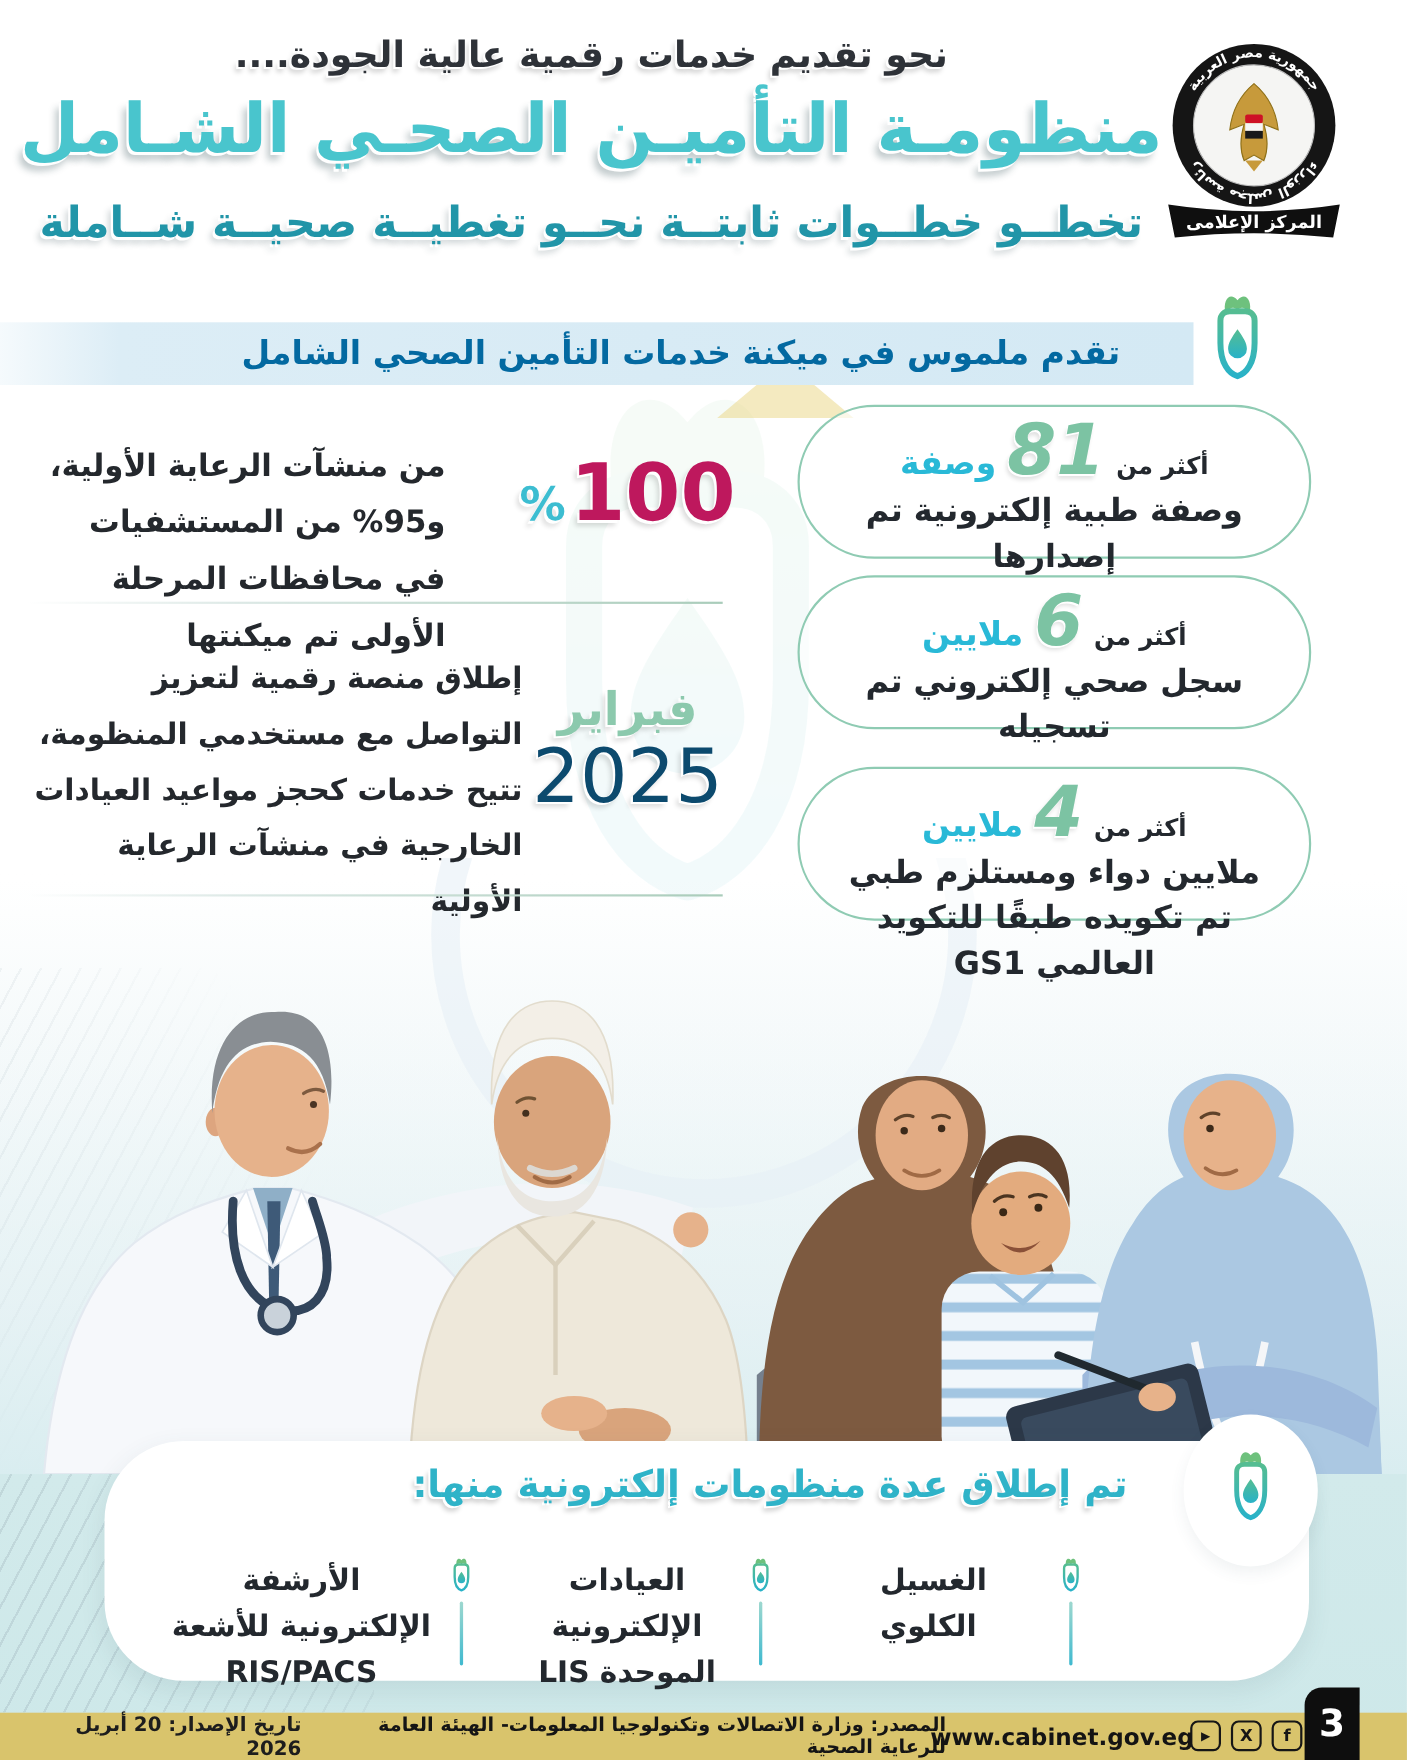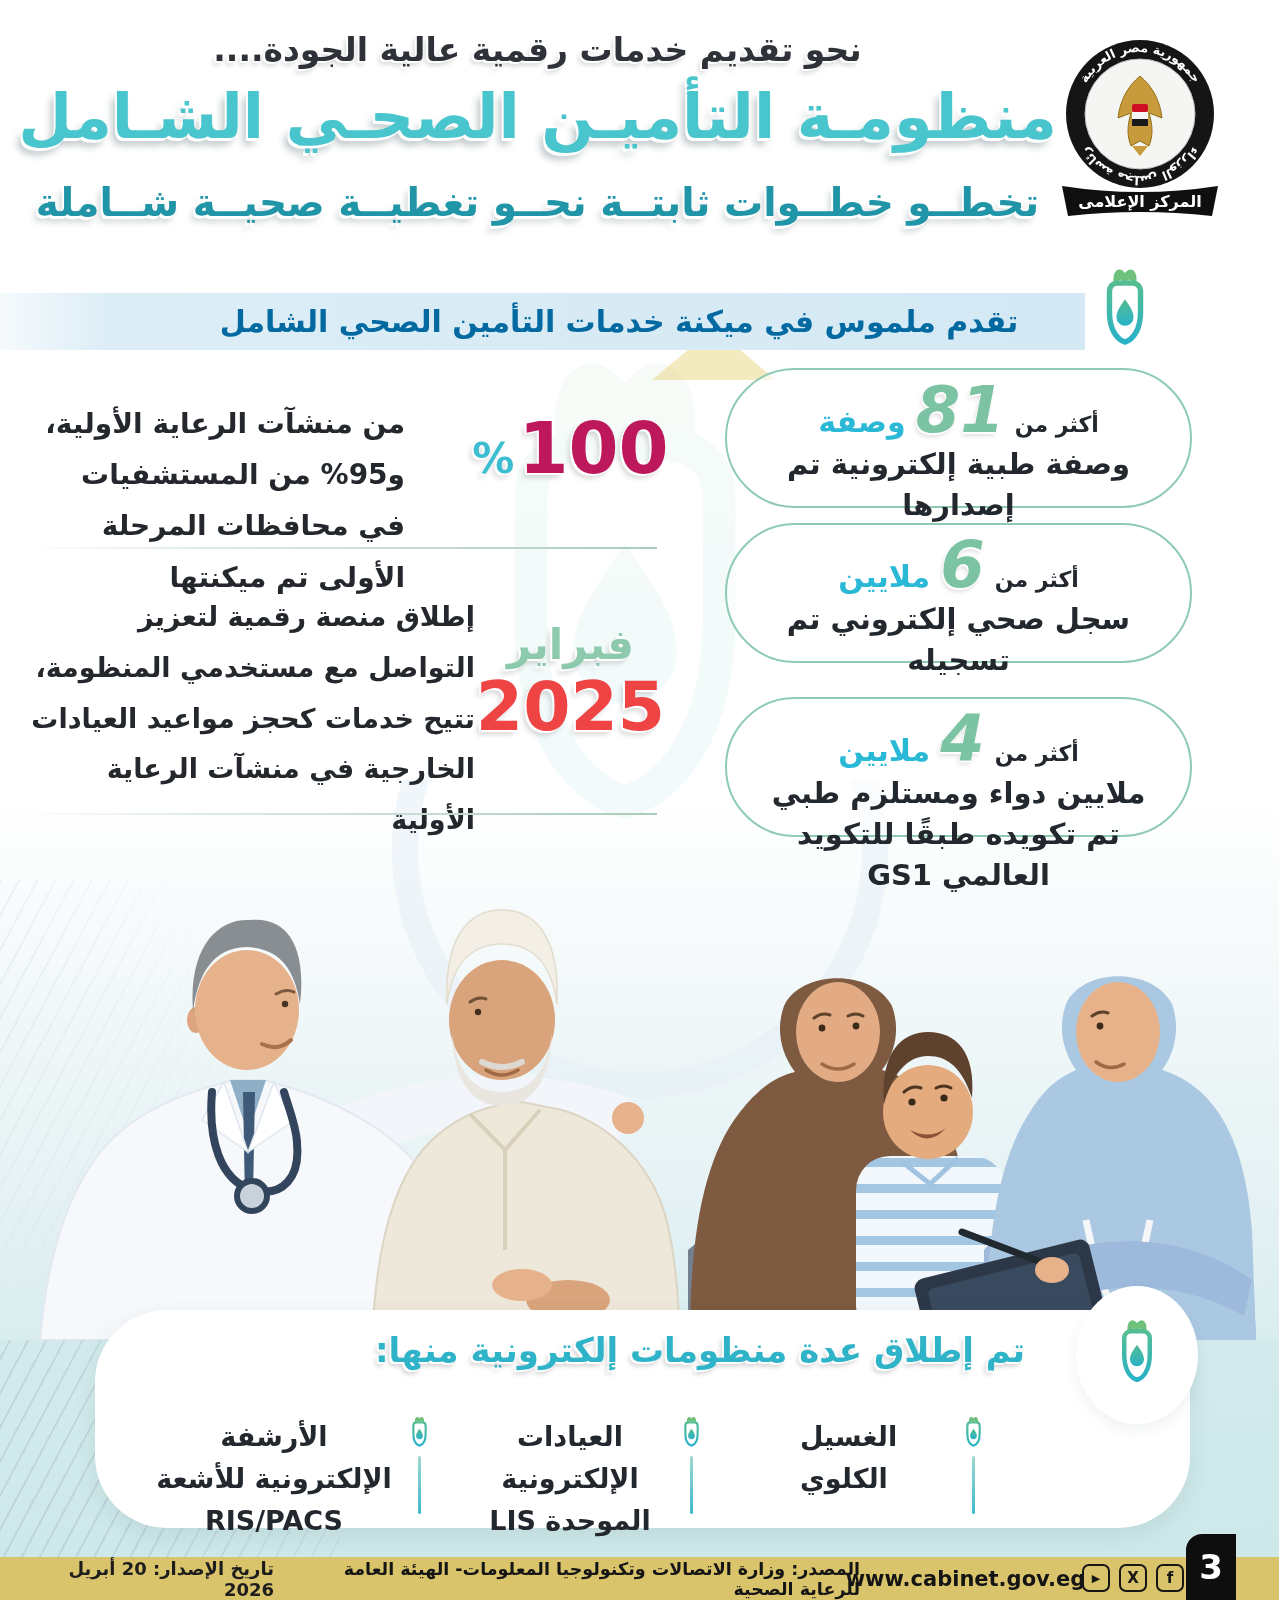--- a/index.html
+++ b/index.html
@@ -74,21 +74,21 @@
   .p2 { top: 592px; left: 25px; width: 450px; font-size: 27px; line-height: 1.88; }
   .big100 { top: 412px; left: 468px; width: 205px; text-align: center; z-index: 2;
     display: flex; justify-content: center; align-items: baseline; gap: 4px; }
   .v100 { font-size: 72px; font-weight: bold; color: #be185d; line-height: 1;
     text-shadow: -2px 2px 0 #fff, -4px 5px 5px rgba(0,0,0,.14); }
   .v100pct { font-size: 42px; font-weight: bold; color: #3cbdd1;
     text-shadow: -2px 2px 0 #fff, -4px 5px 5px rgba(0,0,0,.14); }
   .dateblock { top: 596px; left: 468px; width: 205px; text-align: center; z-index: 2; margin-top: 24px; }
   .d-month { font-size: 42px; font-weight: bold; color: #8cc9ad; line-height: 1.2;
     text-shadow: -2px 2px 0 #fff, -4px 5px 5px rgba(0,0,0,.14); }
-  .d-year { font-size: 68px; font-weight: bold; color: #ef4444; line-height: 1.1;
+  .d-year { font-size: 68px; font-weight: normal; color: #0c4a6e; line-height: 1.1;
     text-shadow: -2px 2px 0 #fff, -4px 5px 5px rgba(0,0,0,.14); }
   .divider { left: 25px; width: 632px; height: 2px;
     background: linear-gradient(to left, #a9ccba, #dde9e6 70%, rgba(221,233,230,0)); z-index: 2; }
   .div1 { top: 547px; } .div2 { top: 813px; }
 
   
   .photo { top: 780px; left: 0; width: 1279px; height: 560px; z-index: 1; }
   .stripes {
     top: 880px; left: 0; width: 340px; height: 677px; z-index: 0;
     background: repeating-linear-gradient(118deg, rgba(150,168,178,.28) 0 2px, transparent 2px 16px);

